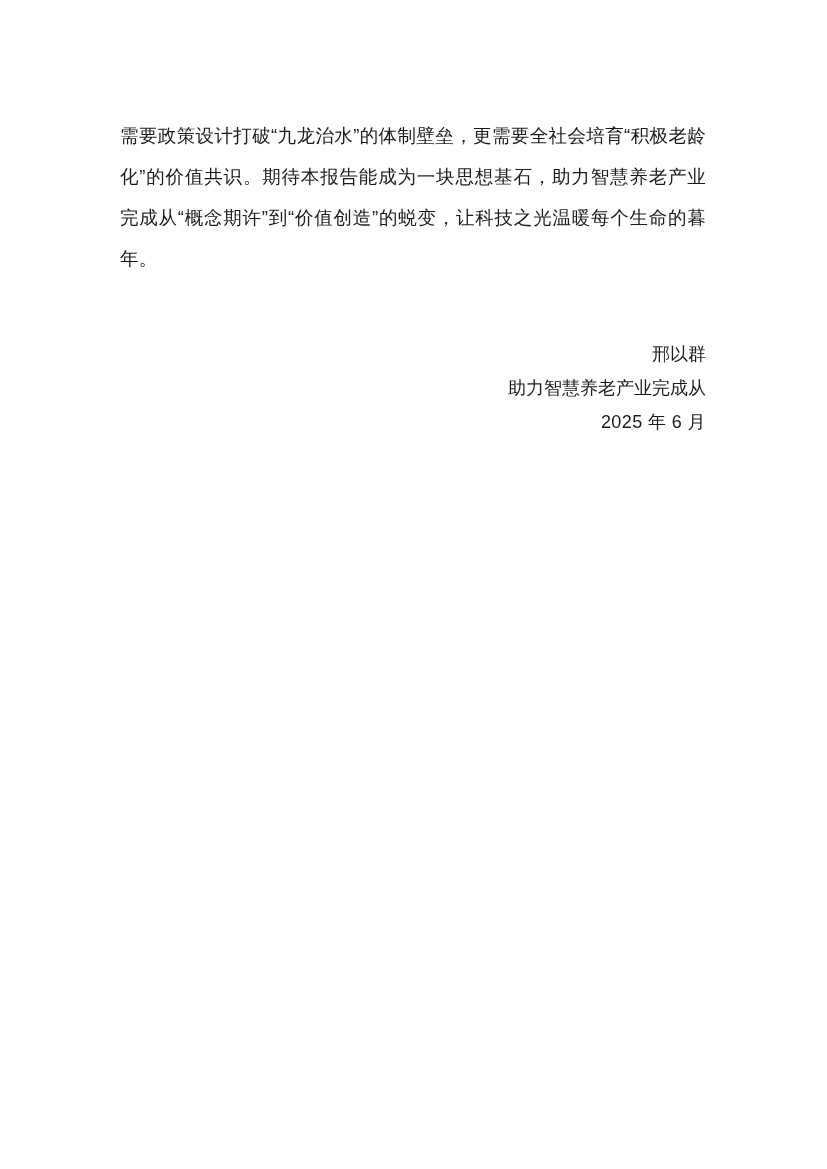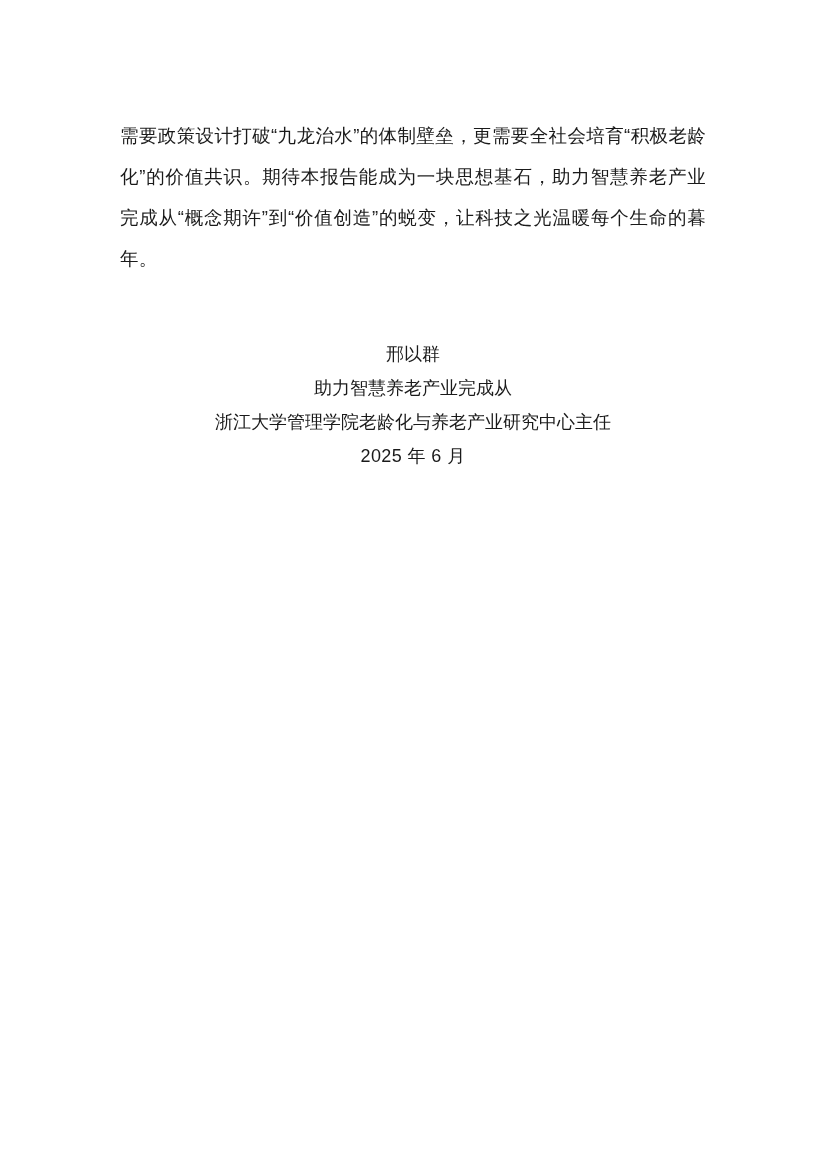--- a/index.html
+++ b/index.html
@@ -30,21 +30,21 @@
   .body-text {
     font-size: 18.5px;
     line-height: 41px;
     text-align: justify;
     text-justify: inter-ideograph;
     letter-spacing: 0.2px;
     color: #1a1a1a;
   }
   .signature-block {
     margin-top: 58px;
-    text-align: center;
+    text-align: right;
   }
   .sig-line {
     font-size: 18px;
     line-height: 34px;
     color: #1a1a1a;
     white-space: nowrap;
   }
   .sig-line.date {
     letter-spacing: 0.4px;
   }
@@ -53,18 +53,17 @@
 <body>
 
 <div class="page">
   <div class="content">
 
     <p class="body-text">需要政策设计打破“九龙治水”的体制壁垒，更需要全社会培育“积极老龄化”的价值共识。期待本报告能成为一块思想基石，助力智慧养老产业完成从“概念期许”到“价值创造”的蜕变，让科技之光温暖每个生命的暮年。</p>
 
     <div class="signature-block">
       <div class="sig-line">邢以群</div>
       <div class="sig-line">助力智慧养老产业完成从</div>
-      <div class="sig-line">浙江大学管理学院老龄化与养老产业研究中心主任</div>
       <div class="sig-line date">2025 年 6 月</div>
     </div>
 
   </div>
 </div>
 
 </body></html>

